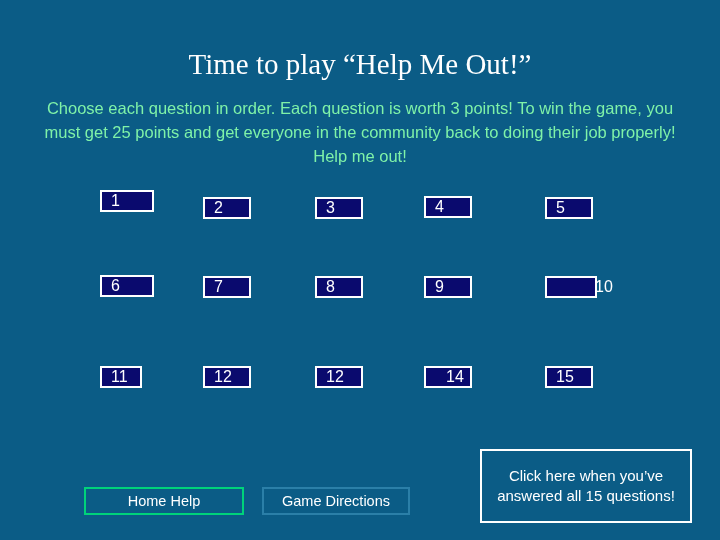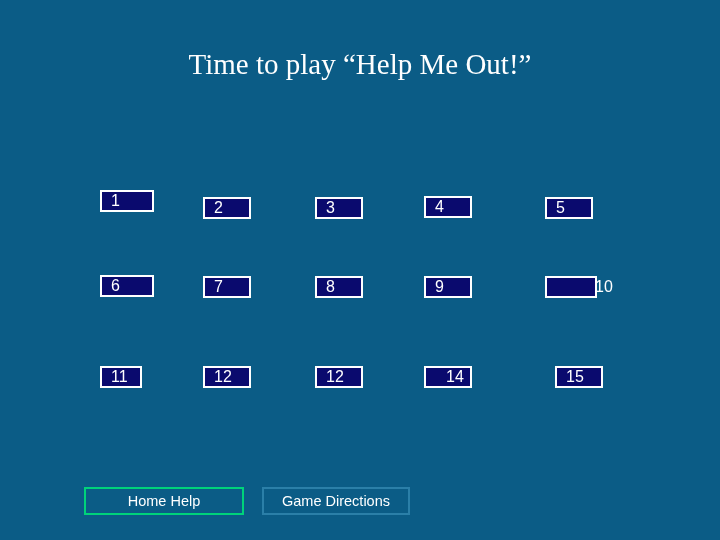--- a/index.html
+++ b/index.html
@@ -111,20 +111,21 @@
     white-space: nowrap;
   }
 </style>
 </head>
 <body>
 
 <div class="slide">
 
   <div class="title">Time to play “Help Me Out!”</div>
 
+  <div class="subtitle">Choose each question in order. Each question is worth 3 points! To win the game, you must get 25 points and get everyone in the community back to doing their job properly! Help me out!</div>
 
   <div class="grid" id="question-grid">
       <div class="qbtn" style="left: 100px; top: 0px; width: 54px;">
         <span>1</span>
       </div>
       <div class="qbtn" style="left: 203px; top: 7px; width: 48px;">
         <span>2</span>
       </div>
       <div class="qbtn" style="left: 315px; top: 7px; width: 48px;">
         <span>3</span>
@@ -155,27 +156,31 @@
       </div>
       <div class="qbtn" style="left: 203px; top: 176px; width: 48px;">
         <span>12</span>
       </div>
       <div class="qbtn" style="left: 315px; top: 176px; width: 48px;">
         <span>12</span>
       </div>
       <div class="qbtn" style="left: 424px; top: 176px; width: 48px; padding-left: 20px;">
         <span>14</span>
       </div>
-      <div class="qbtn" style="left: 545px; top: 176px; width: 48px; margin-left: 10px;">
+      <div class="qbtn" style="left: 545px; top: 176px; width: 48px;">
         <span>15</span>
       </div>
     </div>
 
   <div class="footer-btn" id="home-page-button">
     <span>Home Help</span>
   </div>
 
   <div class="footer-btn" id="game-directions-button">
     <span>Game Directions</span>
   </div>
 
+  <div class="footer-btn" id="click-here-button">
+    <span class="line">Click here when you’ve</span>
+    <span class="line">answered all 15 questions!</span>
+  </div>
 
 </div>
 
 </body></html>

